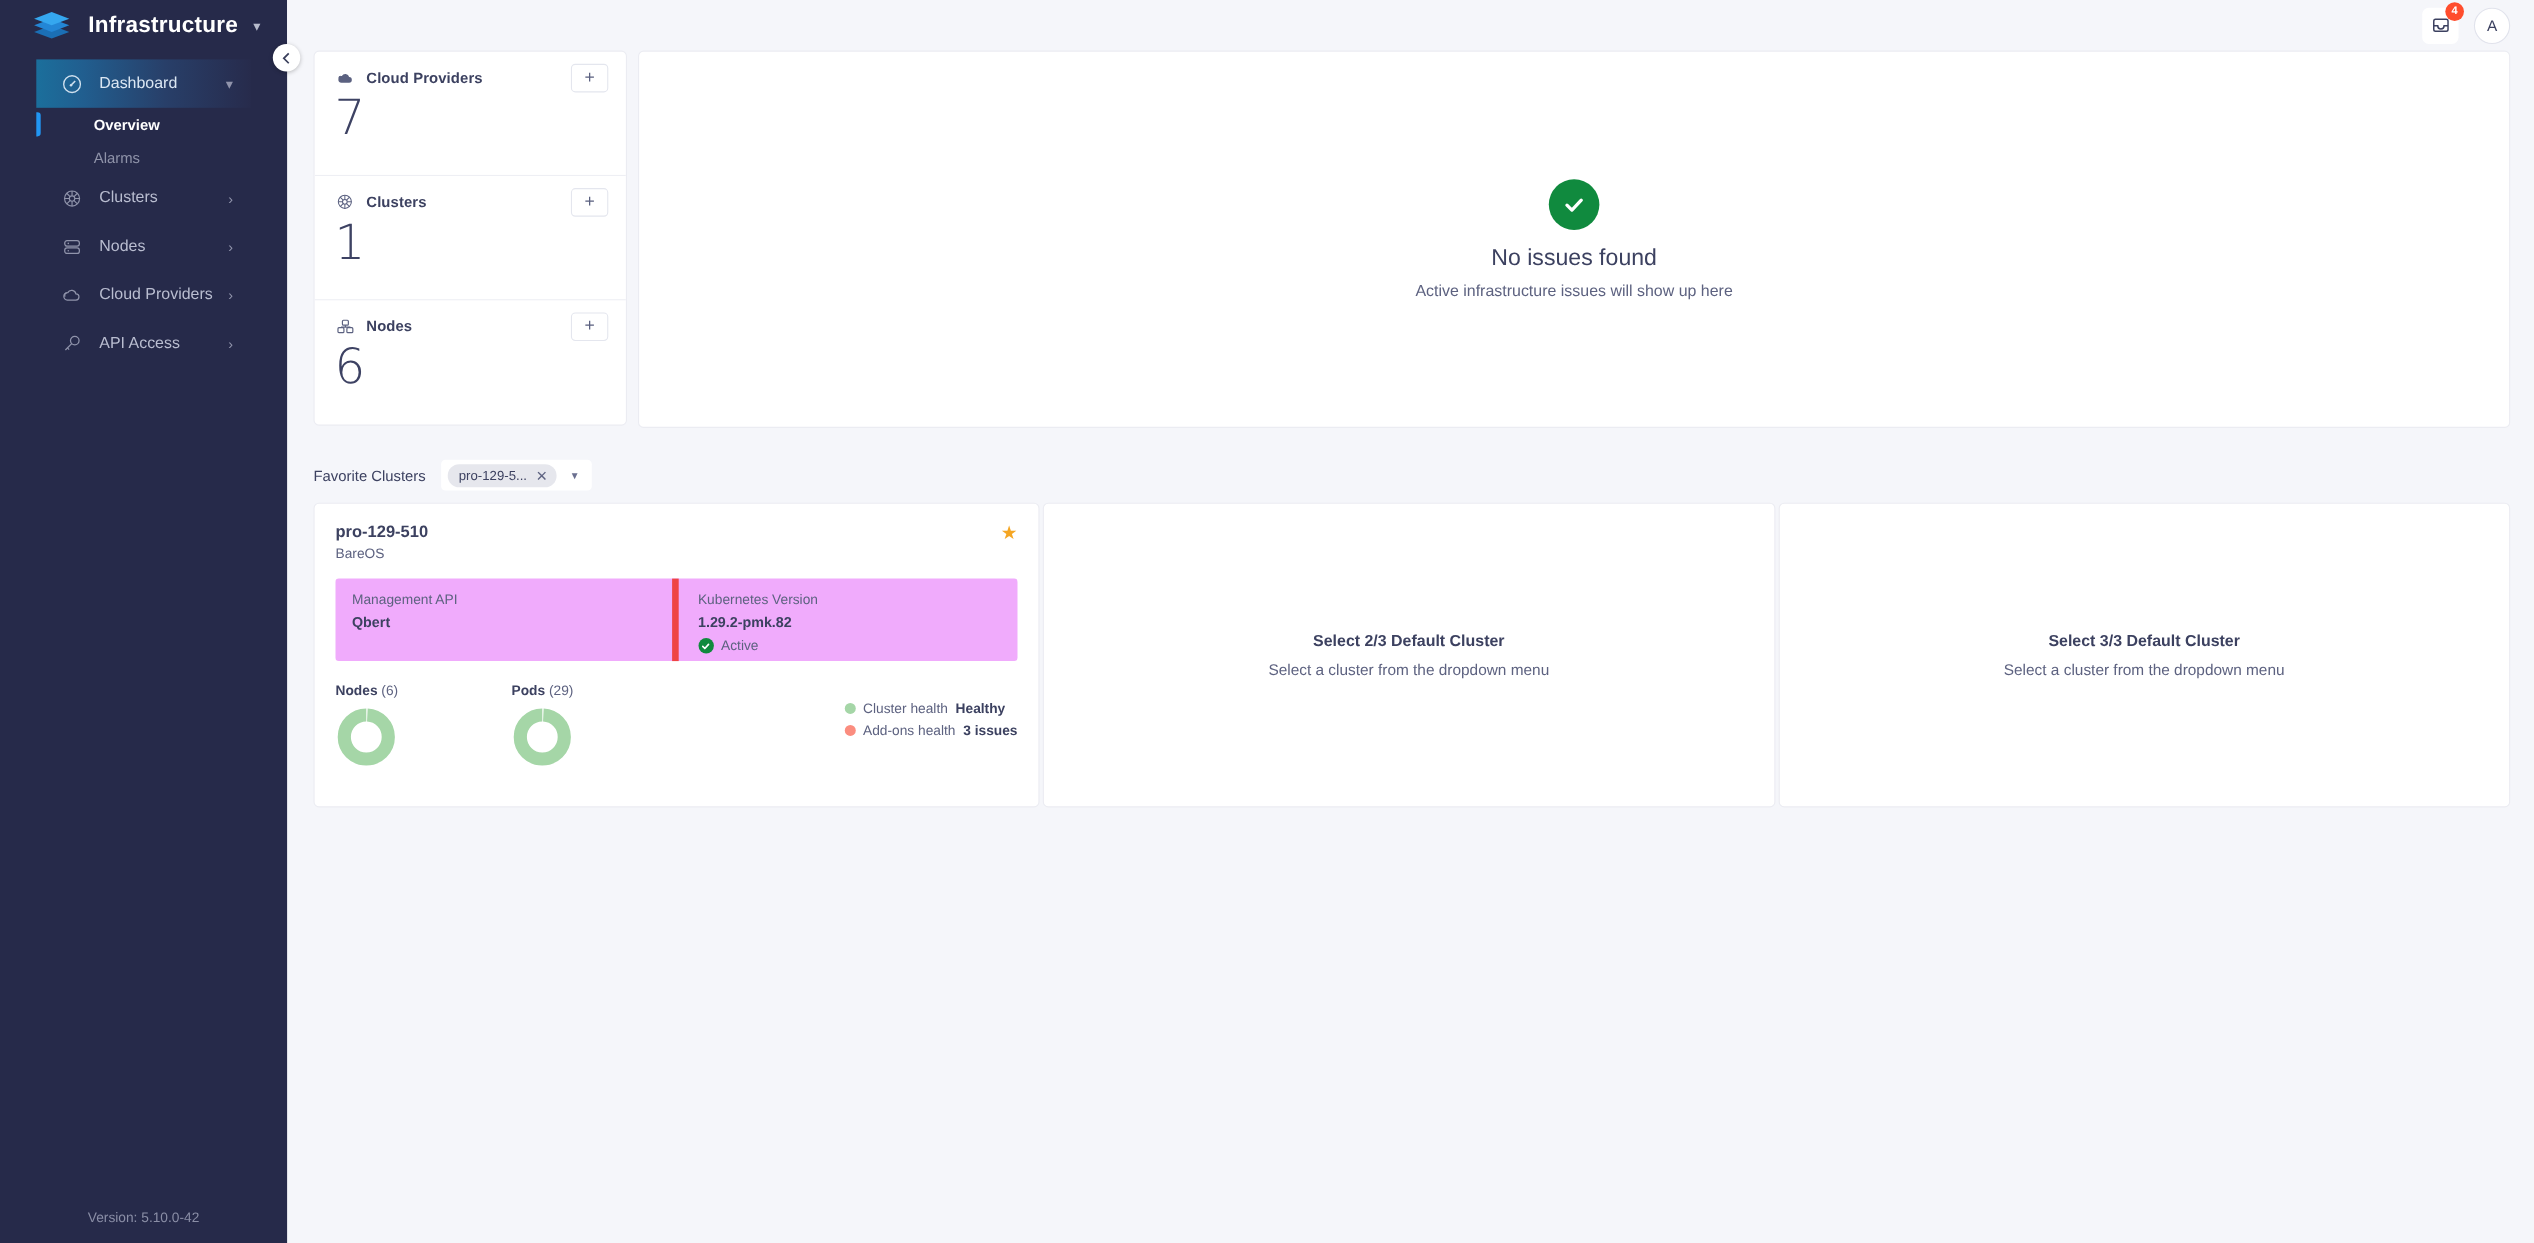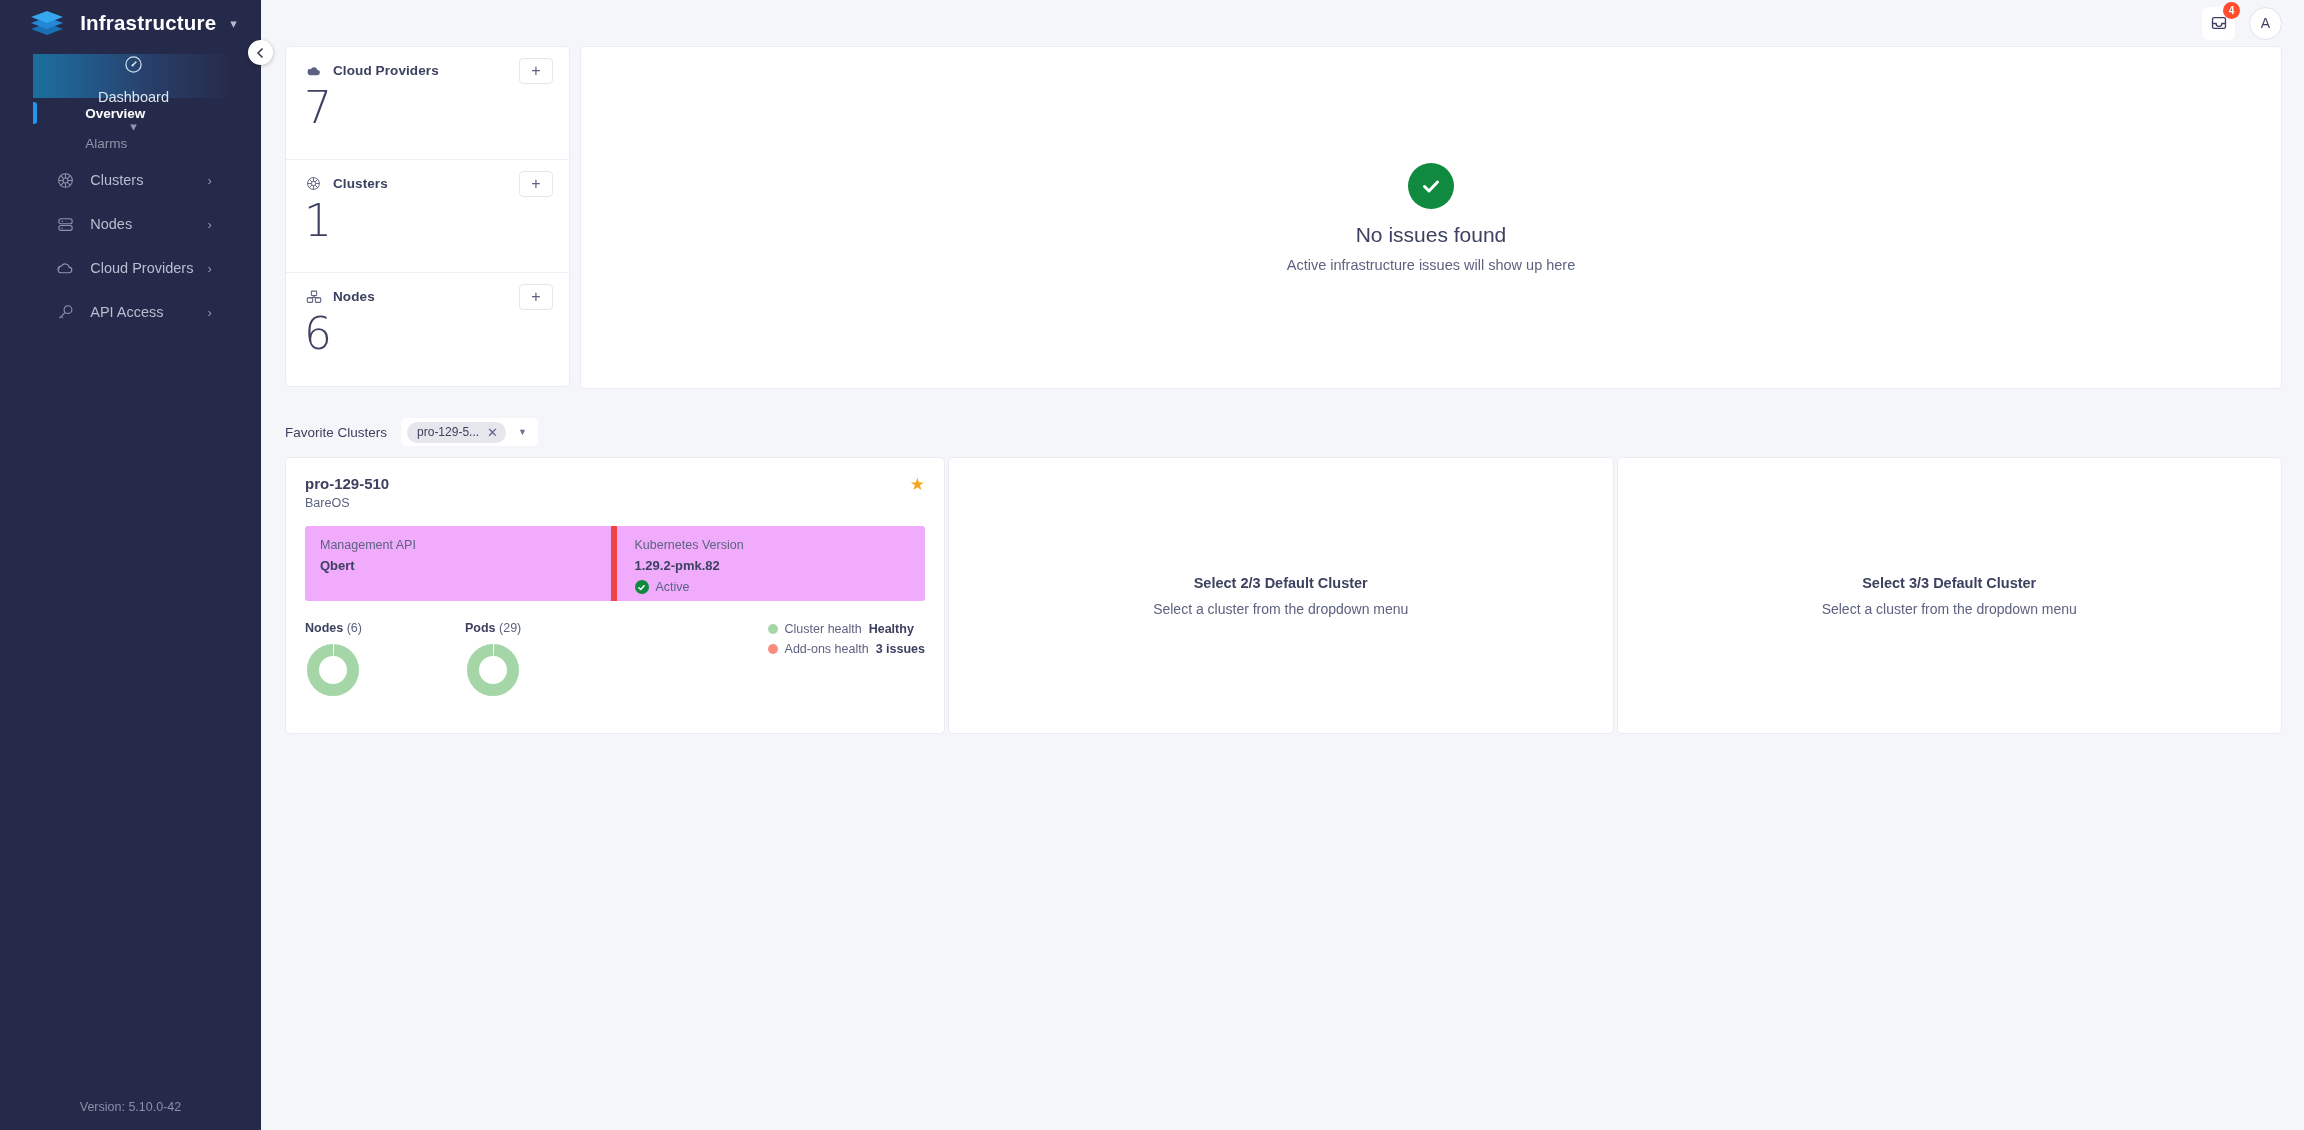--- a/index.html
+++ b/index.html
@@ -37,21 +37,20 @@
     padding: 0 16px 0 22px; gap: 14px; cursor: pointer;
     font-size: 14.5px; color: #b9bdd0; position: relative;
   }
   .nav-item .ic { width: 21px; height: 21px; flex: 0 0 21px;
     display: flex; align-items: center; justify-content: center; }
   .nav-item .lbl { flex: 1; }
   .nav-item .arrow { color: #9094ab; font-size: 13px; }
   .nav-item.active {
     background: linear-gradient(90deg, #1b6f9c 0%, #215e8f 22%, #283f69 60%, #272b4c 100%);
     color: #d9e6f2;
-    flex-direction: column;
   }
   .nav-item.active .lbl { color: #dbe7f3; }
   .nav-sub {
     height: 30px; display: flex; align-items: center;
     padding-left: 52px; font-size: 13.5px; cursor: pointer; position: relative;
   }
   .nav-sub.sel { color: #ffffff; font-weight: bold; }
   .nav-sub.sel::before {
     content: ""; position: absolute; left: 0; top: 4px;
     width: 4px; height: 22px; background: #2196f3; border-radius: 0 3px 3px 0;
@@ -179,21 +178,21 @@
     display: flex; align-items: center; justify-content: center; flex: 0 0 14px;
   }
   .cc-status-t { font-size: 12.5px; color: #5d6280; }
 
   .cc-metrics { display: flex; margin-top: 20px; position: relative; }
   .metric { width: 160px; }
   .metric-h { font-size: 12.5px; color: #3c4160; }
   .metric-h b { font-weight: bold; }
   .metric-h span { color: #5d6280; font-weight: normal; }
   .donut { margin-top: 7px; }
-  .legend { position: absolute; right: 0; top: 1px; }
+  .legend { position: absolute; right: 0; top: 16px; }
   .legend-row { display: flex; align-items: center; gap: 7px; font-size: 12.5px; color: #5d6280; margin-bottom: 6px; }
   .legend-dot { width: 10px; height: 10px; border-radius: 50%; flex: 0 0 10px; }
   .legend-row b { color: #3c4160; }
 
   .placeholder-card {
     flex: 1; background: #ffffff; border: 1px solid #ebecf2;
     border-radius: 5px; height: 277px;
     display: flex; flex-direction: column; align-items: center; justify-content: center;
   }
   .ph-title { font-size: 14.5px; font-weight: bold; color: #3c4160; margin-bottom: 10px; }

